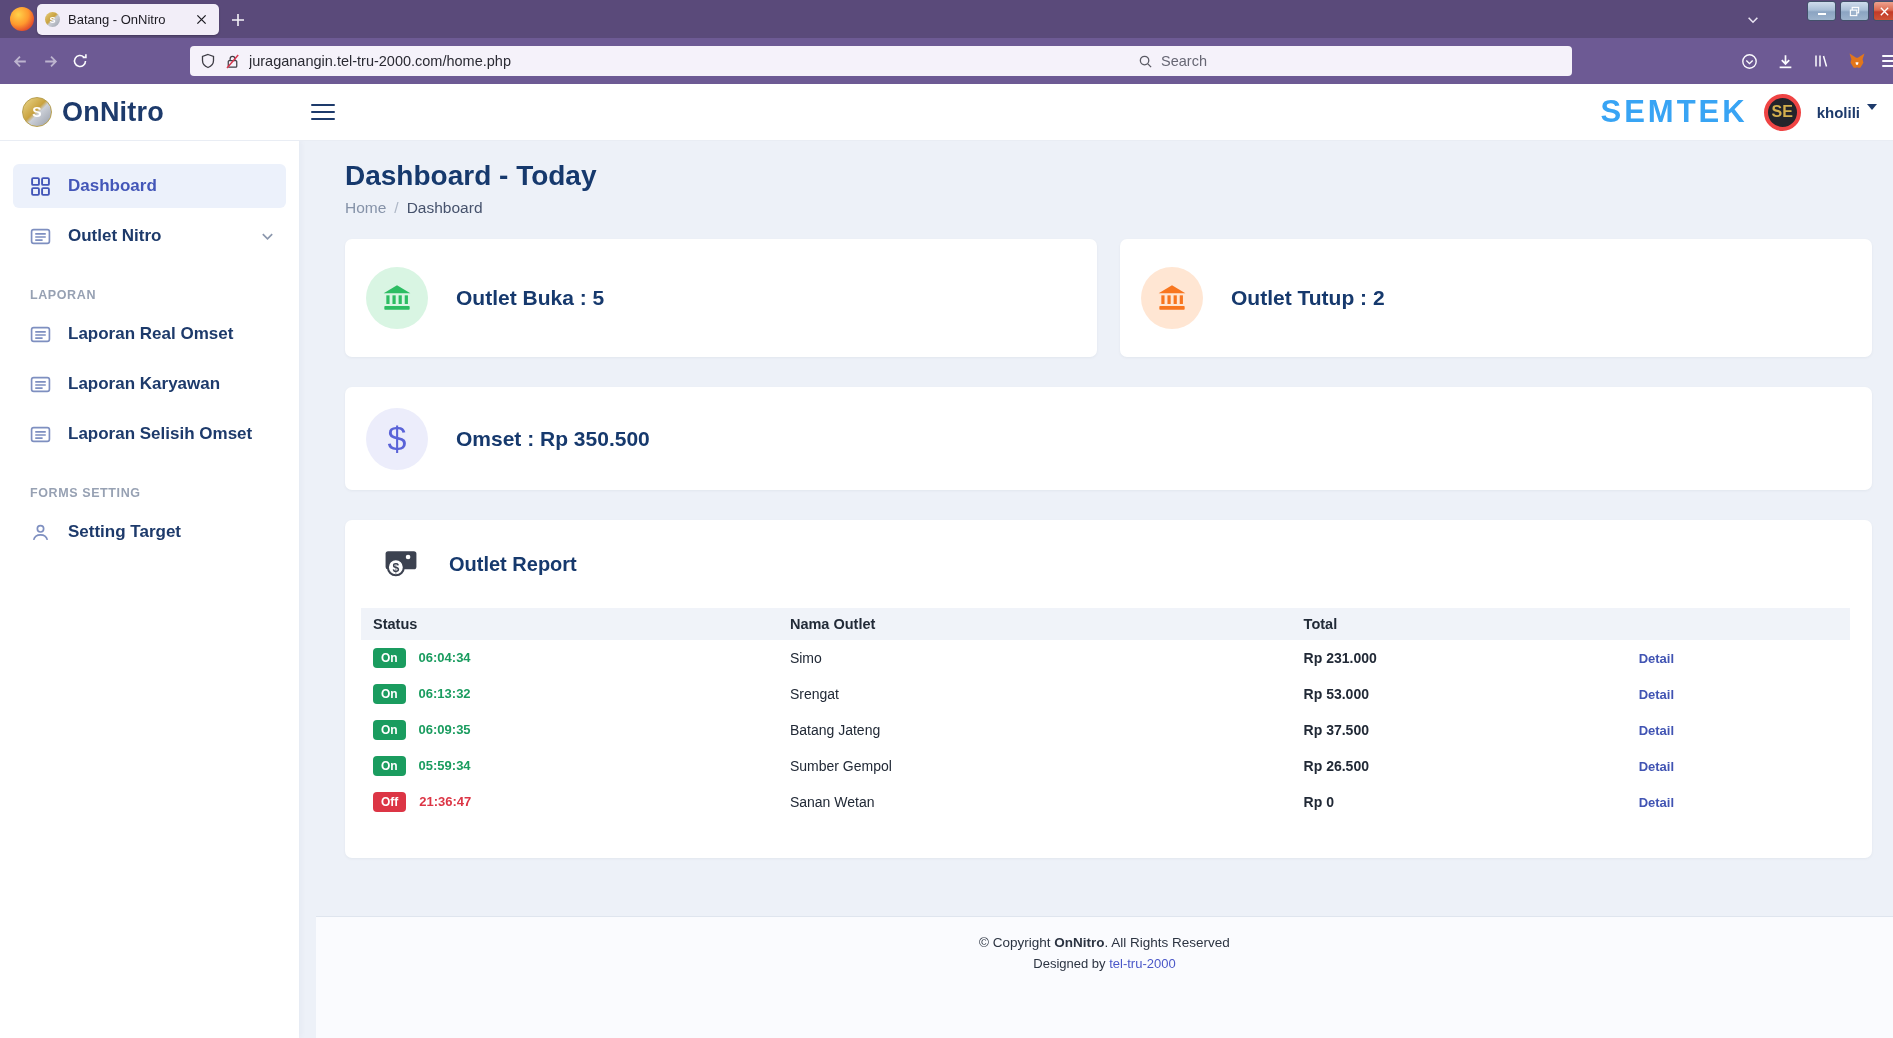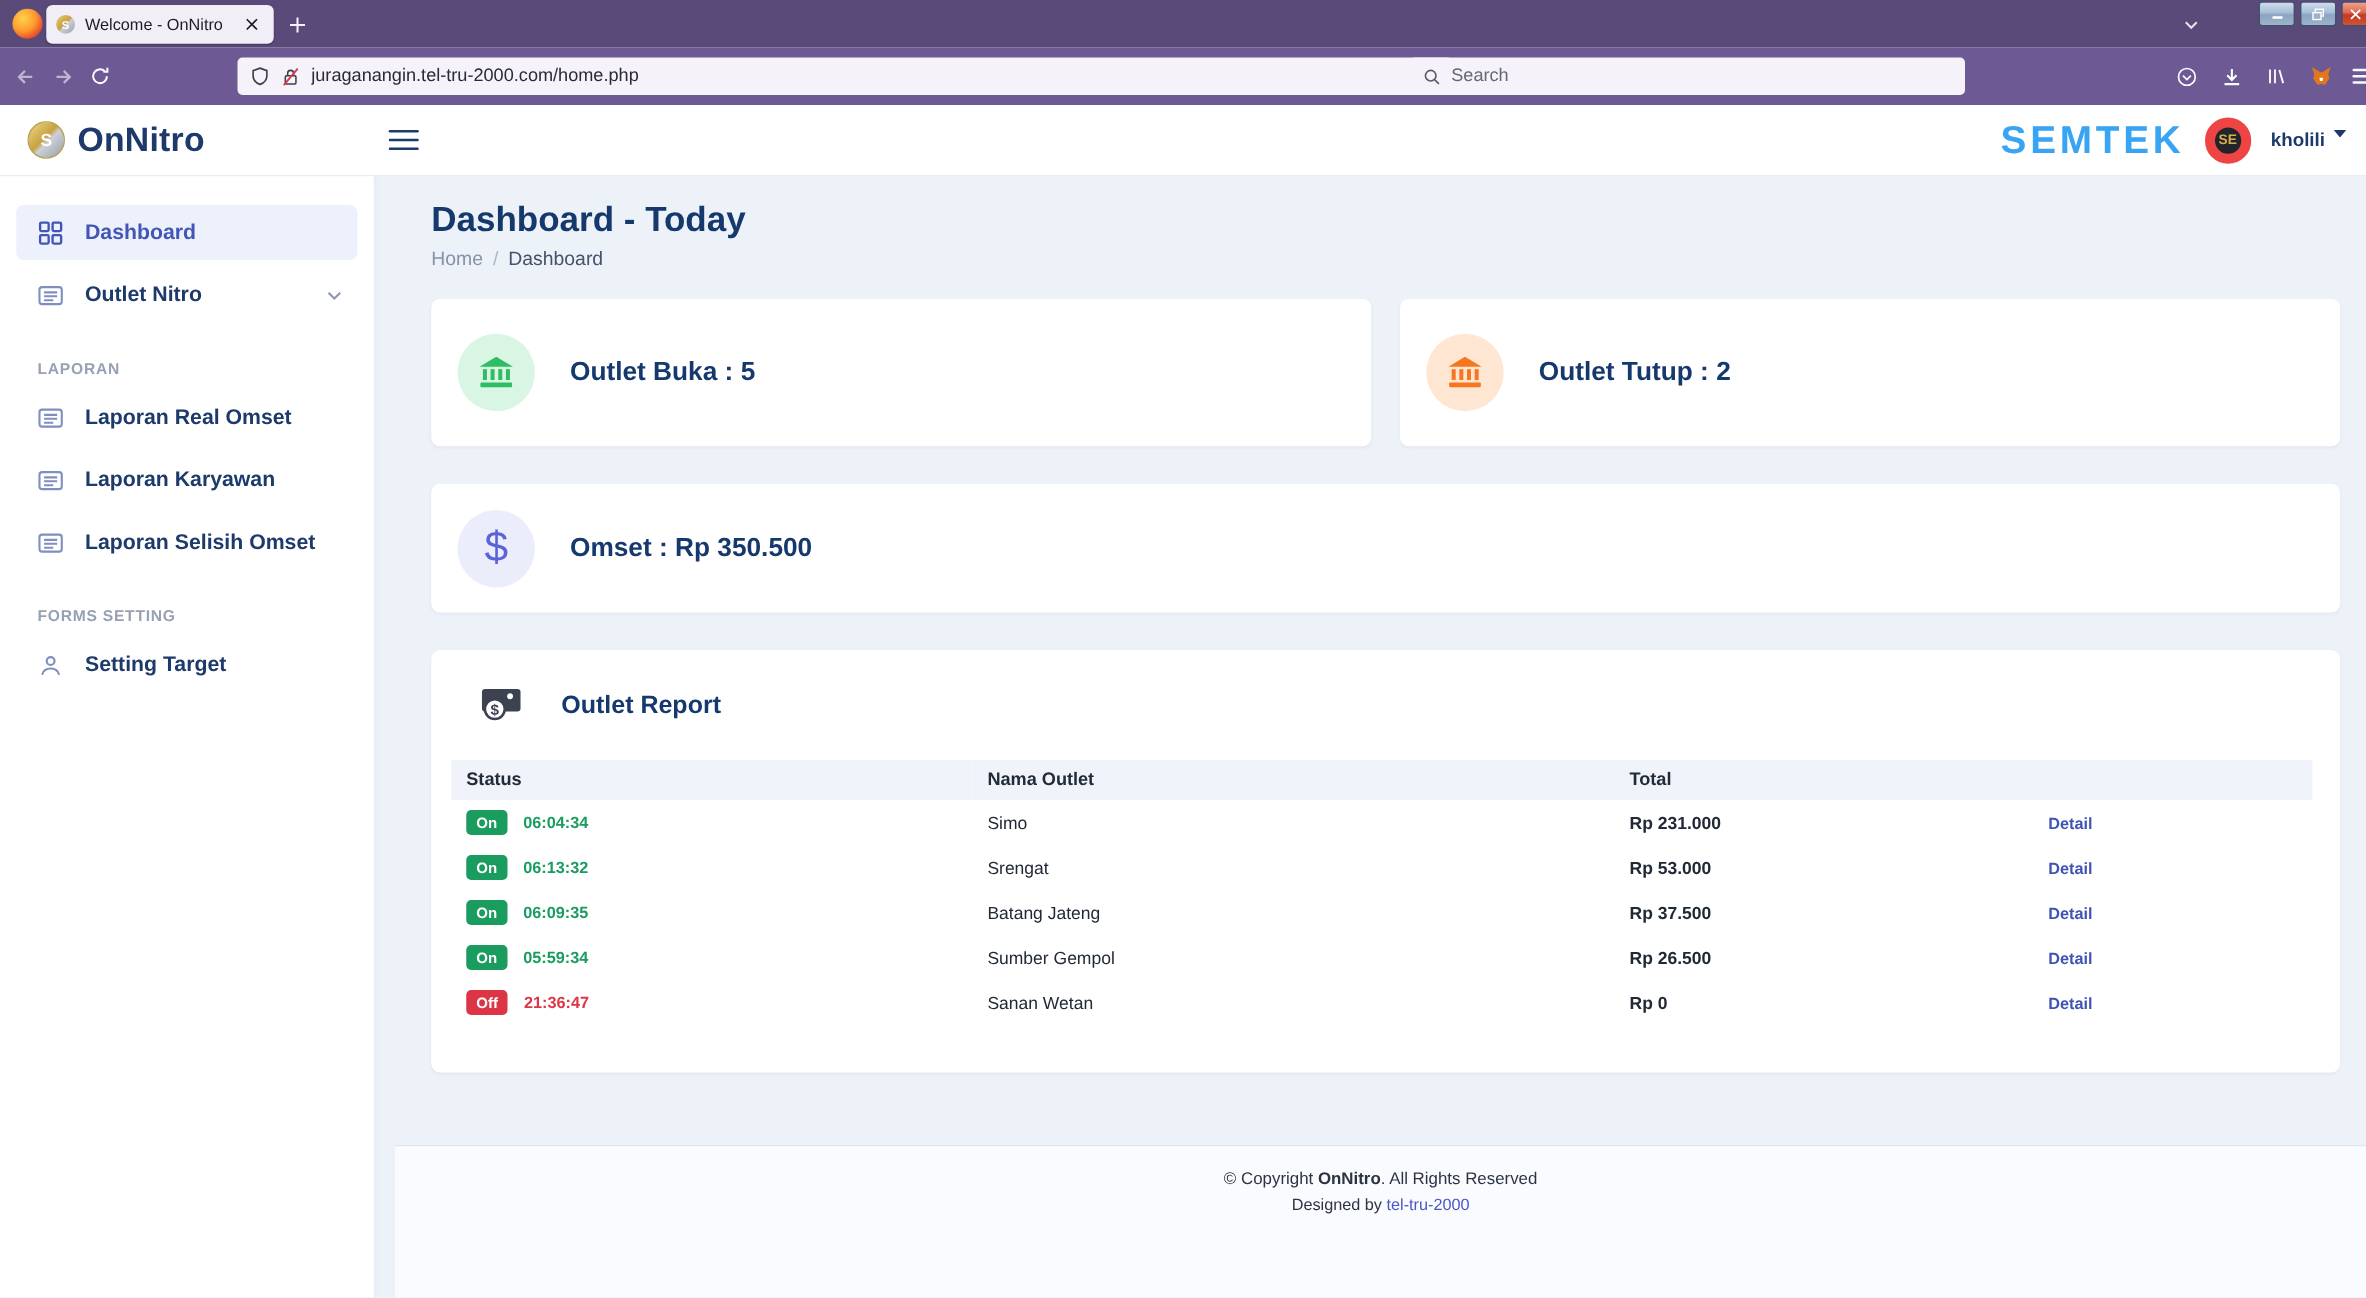--- a/index.html
+++ b/index.html
@@ -48,22 +48,22 @@
   .app-header { height:56px; background:#ffffff; display:flex; align-items:center; flex:0 0 56px; box-shadow:0 1px 0 #e9edf4; position:relative; z-index:3; }
   .brand-area { width:299px; display:flex; align-items:center; padding-left:22px; gap:10px; }
   .brand-coin { width:30px; height:30px; border-radius:50%; border:1px solid #b8a050;
     background:linear-gradient(135deg,#ecd88c 0%,#c9a23f 45%,#ccd0d8 55%,#979da9 100%);
     color:#fff; font-weight:bold; font-size:14px; display:flex; align-items:center; justify-content:center; }
   .brand-name { font-size:27px; font-weight:800; color:var(--navy); letter-spacing:.2px; }
   .page-hamburger { margin-left:12px; cursor:pointer; }
   .page-hamburger span { display:block; width:24px; height:2.5px; background:#1d3a6b; margin:4.5px 0; border-radius:1px; }
   .header-right { margin-left:auto; display:flex; align-items:center; gap:16px; padding-right:16px; }
   .semtek { font-size:31px; font-weight:800; color:var(--semtek); letter-spacing:3px; }
-  .user-avatar { width:37px; height:37px; border-radius:50%; background:#23242b; border:8px solid #ef4444;
-    color:#d4af4e; font-size:11px; font-weight:bold; display:flex; align-items:center; justify-content:center; }
+  .user-avatar { width:37px; height:37px; border-radius:50%; background:#23242b; border:4px solid #ef4444;
+    color:#d4af4e; font-size:16px; font-weight:bold; display:flex; align-items:center; justify-content:center; }
   .user-name { display:flex; gap:7px; font-size:15px; font-weight:700; color:var(--navy); cursor:pointer; }
 
   
   .app-body { flex:1; display:flex; min-height:0; }
   .sidebar { width:299px; flex:0 0 299px; background:#fff; padding-top:24px; box-shadow:2px 0 6px rgba(30,50,90,.04); z-index:2; }
   .side-item { height:44px; display:flex; align-items:center; gap:17px; padding-left:30px; position:relative;
     font-size:17px; font-weight:700; color:var(--navy); cursor:pointer; }
   .side-item .s-icon { width:21px; height:21px; color:#7e8fc0; flex:0 0 21px; }
   .side-item.active { background:#ecf1fb; margin:0 13px; padding-left:17px; border-radius:6px; color:#4356b8; }
   .side-item.active .s-icon { color:#4356b8; }
@@ -117,21 +117,21 @@
 </style>
 </head>
 <body>
 
 <div id="screen" style="--on: #1a9c5f; --off: #dc3545; --link: #4154b3; --semtek: #38a4f4; --navy: #1d3a6b;">
 
   <div class="tabstrip">
     <div class="fx-logo"></div>
     <div class="tab">
       <div class="tab-favicon">S</div>
-      <div class="tab-title">Welcome - OnNitro</div>
+      <div class="tab-title">Batang - OnNitro</div>
       <div class="tab-close">
         <svg width="11" height="11" viewBox="0 0 12 12" fill="none" stroke="#1c1b22" stroke-width="1.4">
             <path d="M1.5 1.5l9 9M10.5 1.5l-9 9"></path>
           </svg>
       </div>
     </div>
     <div class="newtab-btn">
       <svg width="14" height="14" viewBox="0 0 14 14" stroke="#f4f2f8" stroke-width="1.6">
           <path d="M7 1v12M1 7h12"></path>
         </svg>

